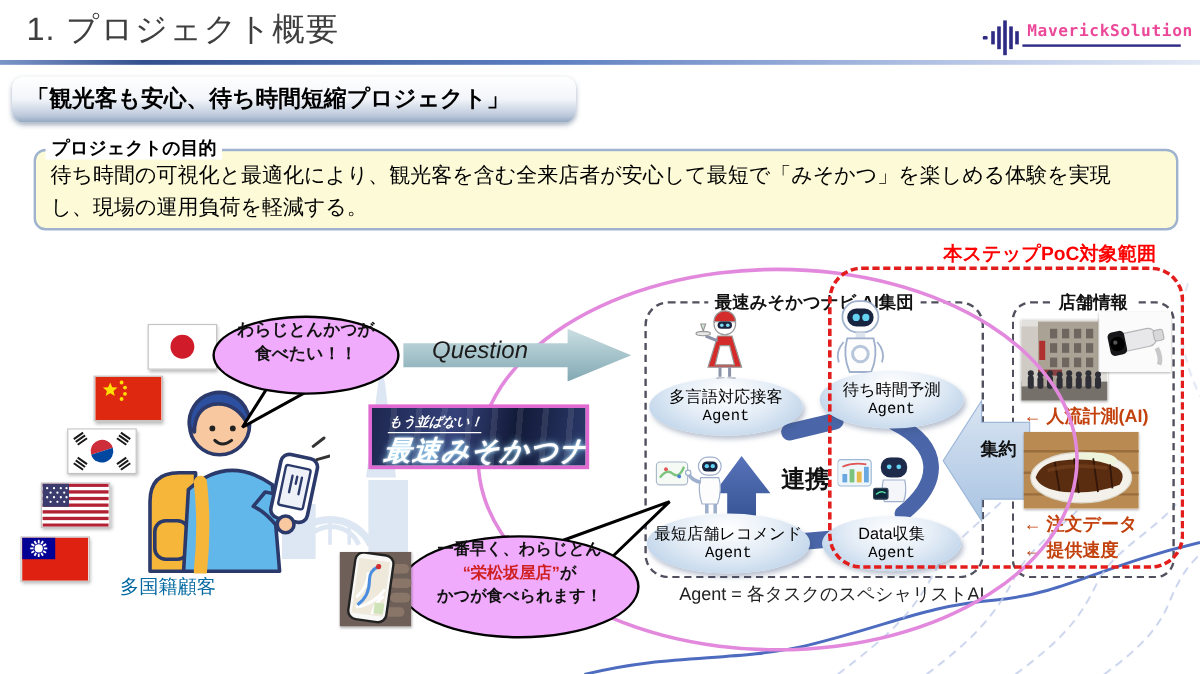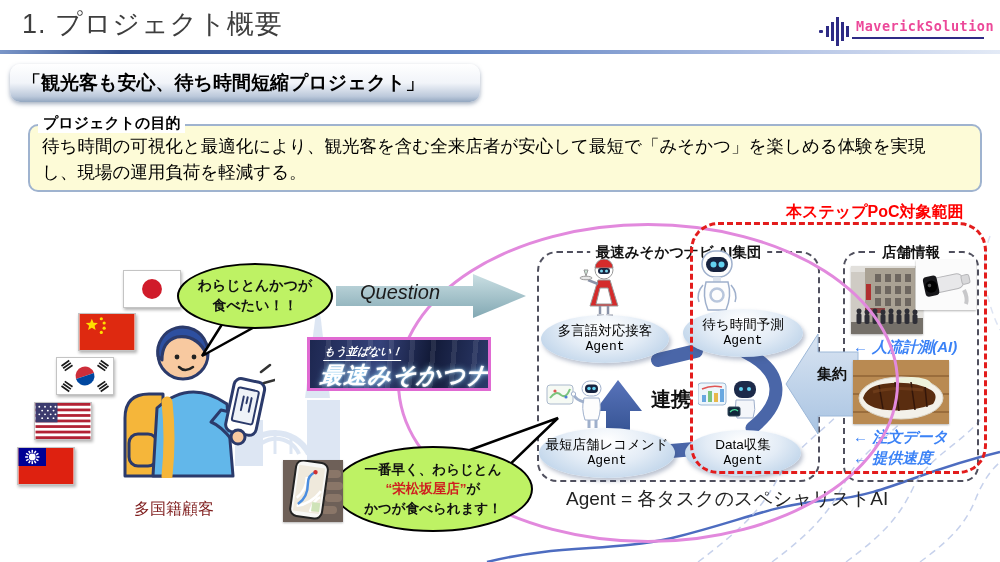--- a/index.html
+++ b/index.html
@@ -61,36 +61,36 @@
     box-shadow:2px 3px 4px rgba(60,80,120,.35);display:flex;flex-direction:column;justify-content:center;}
   .agent-name{font-size:13.5px;line-height:1.15;color:#000;font-weight:500;}
   .agent-type{font-size:13px;line-height:1.2;color:#000;font-weight:500;font-family:Liberation Mono, monospace;}
   .e1{left:541px;top:315px;width:128px;height:48px;}
   .e2{left:683px;top:309px;width:120px;height:48px;}
   .e3{left:539px;top:428px;width:136px;height:50px;text-align:center;}
   .e4{left:685px;top:430px;width:116px;height:46px;}
   .robot{position:absolute;z-index:5;}
   .link-label{position:absolute;left:651px;top:386px;font-size:20px;font-weight:bold;z-index:5;}
   .agg-label{position:absolute;left:817px;top:365px;font-size:15px;font-weight:bold;z-index:7;}
-  .agent-note{position:absolute;left:566px;top:486px;font-size:19px;color:#222;z-index:5;}
+  .agent-note{position:absolute;left:566px;top:486px;font-size:15px;color:#222;z-index:5;}
 
   
   .photo{position:absolute;z-index:5;box-shadow:0 1px 2px rgba(0,0,0,.3);}
-  .store-item{position:absolute;font-size:15px;font-weight:bold;color:#3b82f6;z-index:5;white-space:nowrap;font-style:italic;}
+  .store-item{position:absolute;font-size:15px;font-weight:bold;color:#c2410c;z-index:5;white-space:nowrap;}
 
   
   .skyline{position:absolute;left:235px;top:298px;z-index:2;opacity:.55;}
   .person{position:absolute;left:105px;top:318px;z-index:9;}
   .flag{position:absolute;width:58px;height:38px;border:1px solid #c4c4c4;box-shadow:1px 2px 3px rgba(0,0,0,.3);z-index:9;background:#fff;}
   .f-jp{left:123px;top:270px;} .f-cn{left:78px;top:313px;} .f-kr{left:56px;top:357px;}
   .f-us{left:34px;top:402px;} .f-tw{left:17px;top:447px;}
-  .customer-label{position:absolute;left:134px;top:479px;font-size:16px;color:#7f1d1d;z-index:10;margin-top:20px;}
-
-  .bubble{position:absolute;background:#bef264;border:2.5px solid #000;border-radius:50%;z-index:10;
-    display:flex;flex-direction:column;justify-content:center;text-align:center;}
+  .customer-label{position:absolute;left:100px;top:479px;font-size:16px;color:#0369a1;z-index:10;}
+
+  .bubble{position:absolute;background:#f0abfc;border:2.5px solid #000;border-radius:50%;z-index:10;
+    display:flex;flex-direction:column;text-align:center;}
   .bubble-tail{position:absolute;z-index:9;}
   .b1{left:177px;top:263px;width:156px;height:66px;font-size:14px;font-weight:bold;line-height:1.4;}
   .b2{left:333px;top:446px;width:200px;height:86px;font-size:13.5px;font-weight:bold;line-height:1.45;}
   .store-red{color:#cf1f1f;}
   .phone-photo{z-index:11;}
 
   
   .banner{position:absolute;left:307px;top:337px;width:184px;height:54px;border:3px solid #e06ad2;z-index:9;
     background:linear-gradient(100deg,#1d2750 0%,#35427a 38%,#121a38 66%,#2c3a6b 100%);overflow:hidden;}
   .banner-streaks{position:absolute;inset:0;

